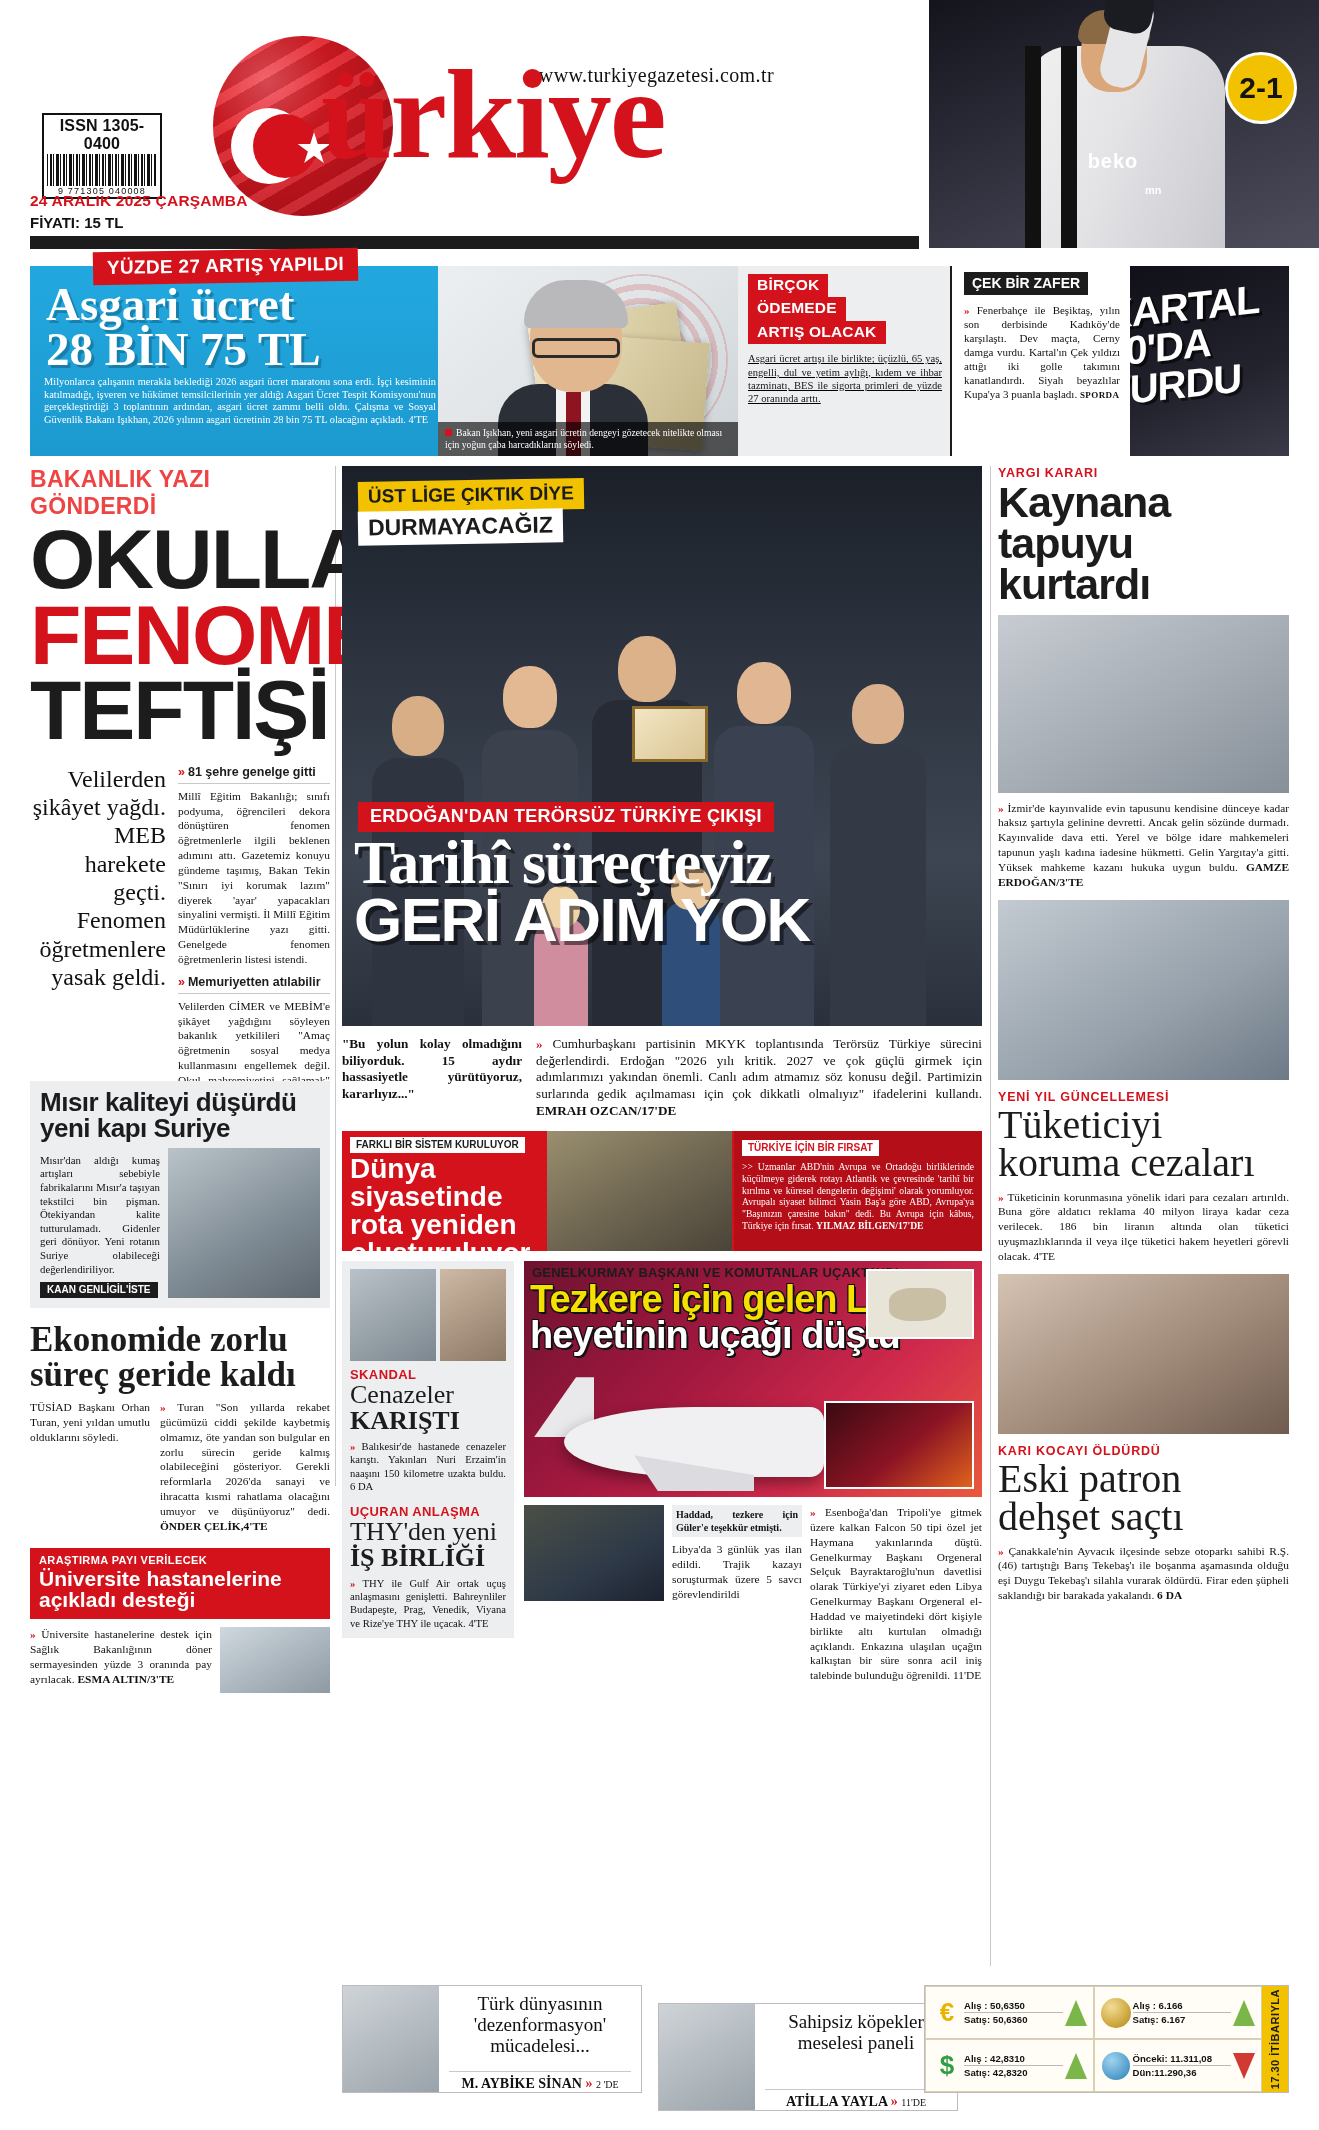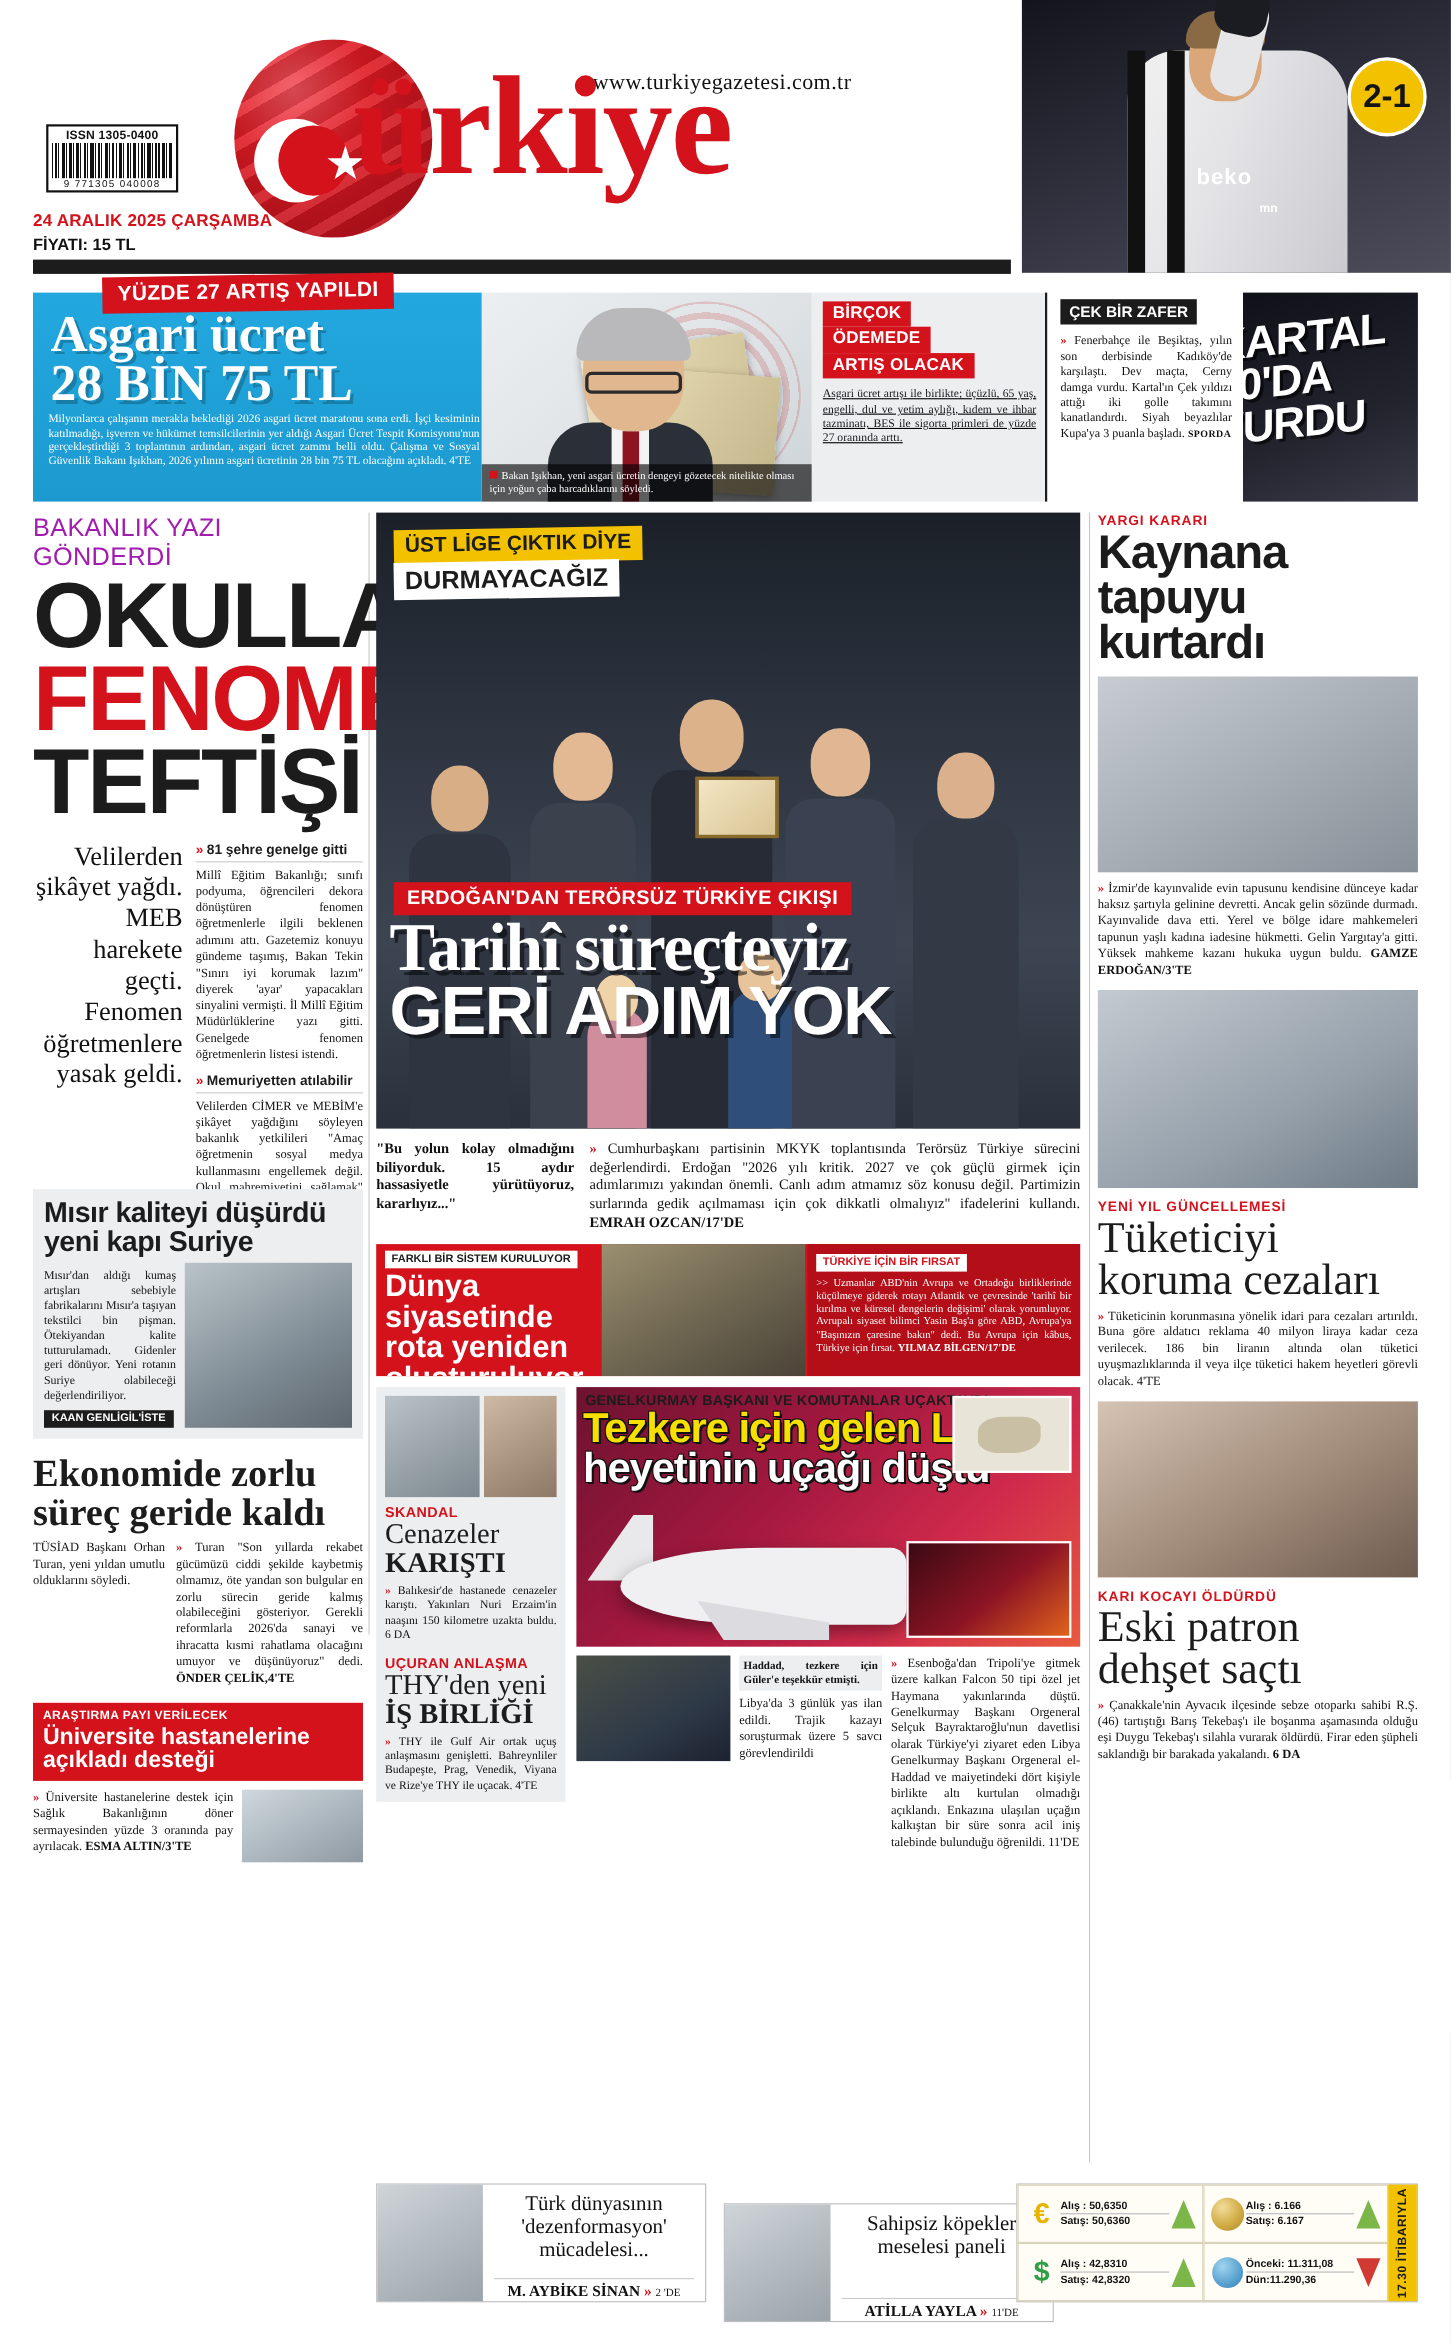--- a/index.html
+++ b/index.html
@@ -22,21 +22,21 @@
   .site-url {
     position: absolute; right: 545px; top: 64px;
     font-family: "Liberation Serif", serif;
     font-size: 20px; letter-spacing: .4px; color: #111;
   }
   .barcode-box {
     position: absolute; left: 42px; top: 113px;
     width: 120px; border: 2px solid #111; background: #fff;
     padding: 2px 3px 1px;
   }
-  .barcode-issn { font-size: 11px; font-weight: bold; text-align: center; letter-spacing: .2px; color:#111; }
+  .barcode-issn { font-size: 16px; font-weight: bold; text-align: center; letter-spacing: .2px; color:#111; }
   .barcode-bars {
     height: 32px; margin-top: 1px;
     background: repeating-linear-gradient(90deg,
       #111 0px, #111 1px, #fff 1px, #fff 3px,
       #111 3px, #111 5px, #fff 5px, #fff 6px,
       #111 6px, #111 7px, #fff 7px, #fff 9px,
       #111 9px, #111 12px, #fff 12px, #fff 13px);
   }
   .barcode-num { font-size: 9px; text-align: center; letter-spacing: 1.2px; font-family:"Liberation Sans",sans-serif; color:#111; }
   .issue-date {
@@ -224,21 +224,21 @@
     letter-spacing: -1px;
   }
 
   
   .main { position:absolute; left:30px; top:466px; width:1259px; }
   .col-left { position:absolute; left:0; top:0; width: 300px; }
   .col-mid  { position:absolute; left: 312px; top:0; width: 640px; }
   .col-right{ position:absolute; left: 968px; top:0; width: 291px; }
   .vrule { position:absolute; width:1px; background:#c9c9cc; }
 
-  .kicker-black { font-size: 23px; font-weight: normal; color:#a21caf; letter-spacing:.3px;
+  .kicker-black { font-size: 23px; font-weight: bold; color:#ef4444; letter-spacing:.3px;
     font-family:"Liberation Sans",sans-serif; }
   .mega { font-family:"Liberation Sans",sans-serif; font-weight:bold; letter-spacing:-2px; line-height:.9; }
   .mega.black { color:#1c1c1c; font-size: 84px; }
   .mega.red   { color:#d4121c; font-size: 84px; }
 
   .lead-serif {
     font-family:"Liberation Serif",serif; font-size: 24px; line-height:1.18;
     text-align: right; color:#111;
   }
   .subhead {

